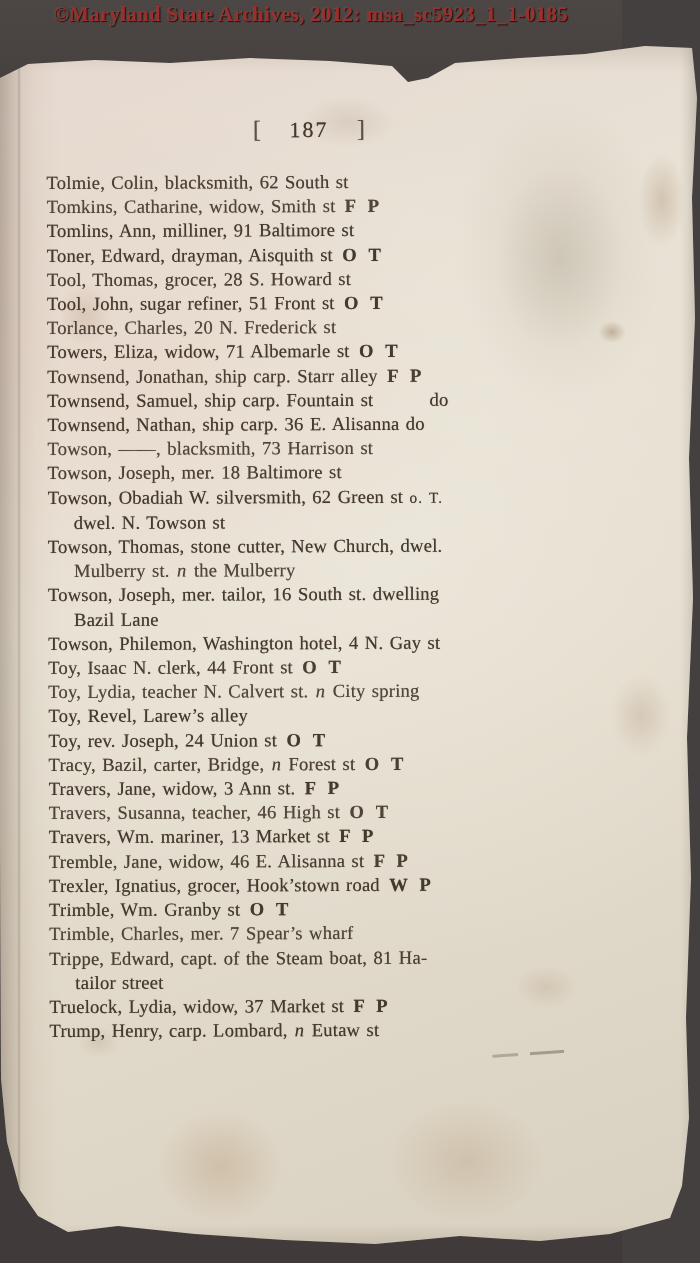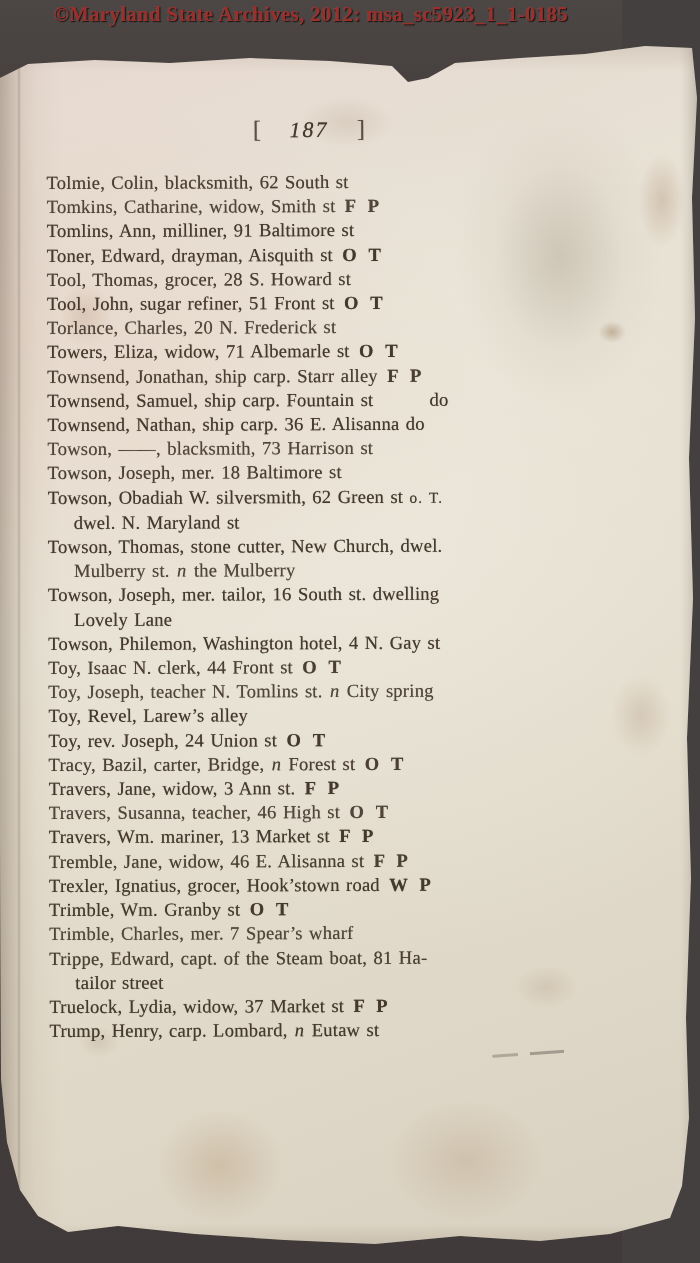--- a/index.html
+++ b/index.html
@@ -60,21 +60,21 @@
   }
   .stain{position:absolute;border-radius:50%;pointer-events:none;}
   
   .pagenum{
     position:absolute;left:253px;top:78px;width:112px;
     display:flex;justify-content:space-between;align-items:baseline;
     font-size:22px;color:var(--ink,#45392d);
     text-shadow:0 0 .7px rgba(62,50,40,.7);
     transform:rotate(-.4deg);
   }
-  .pagenum .num{letter-spacing:2px;font-style:italic;}
+  .pagenum .num{letter-spacing:2px;}
   .pagenum .br{font-size:24px;opacity:.85;}
   
   .list{
     position:absolute;left:48px;top:132px;width:616px;
     font-size:18.6px;line-height:24.2px;
     color:var(--ink,#45392d);
     letter-spacing:.2px;word-spacing:1.5px;
     text-shadow:0 0 .7px rgba(62,50,40,.65);
     transform:rotate(-.2deg);
   }
@@ -133,28 +133,28 @@
         <div class="line"><span>Tool, Thomas, grocer, 28 S. Howard st</span></div>
         <div class="line"><span>Tool, John, sugar refiner, 51 Front st </span><span class="sp">O T</span></div>
         <div class="line"><span>Torlance, Charles, 20 N. Frederick st</span></div>
         <div class="line"><span>Towers, Eliza, widow, 71 Albemarle st </span><span class="sp">O T</span></div>
         <div class="line"><span>Townsend, Jonathan, ship carp. Starr alley </span><span class="sp">F P</span></div>
         <div class="line"><span>Townsend, Samuel, ship carp. Fountain st</span><span class="gap">do</span></div>
         <div class="line"><span>Townsend, Nathan, ship carp. 36 E. Alisanna do</span></div>
         <div class="line"><span>Towson, ——, blacksmith, 73 Harrison st</span></div>
         <div class="line"><span>Towson, Joseph, mer. 18 Baltimore st</span></div>
         <div class="line"><span>Towson, Obadiah W. silversmith, 62 Green st </span><span class="sc">o. T.</span></div>
-        <div class="line cont"><span>dwel. N. Maryland st</span></div>
+        <div class="line cont"><span>dwel. N. Towson st</span></div>
         <div class="line"><span>Towson, Thomas, stone cutter, New Church, dwel.</span></div>
         <div class="line cont"><span>Mulberry st. </span><span class="i">n</span><span> the Mulberry</span></div>
         <div class="line"><span>Towson, Joseph, mer. tailor, 16 South st. dwelling</span></div>
-        <div class="line cont"><span>Lovely Lane</span></div>
+        <div class="line cont"><span>Bazil Lane</span></div>
         <div class="line"><span>Towson, Philemon, Washington hotel, 4 N. Gay st</span></div>
         <div class="line"><span>Toy, Isaac N. clerk, 44 Front st </span><span class="sp">O T</span></div>
-        <div class="line"><span>Toy, Joseph, teacher N. Tomlins st. </span><span class="i">n</span><span> City spring</span></div>
+        <div class="line"><span>Toy, Lydia, teacher N. Calvert st. </span><span class="i">n</span><span> City spring</span></div>
         <div class="line"><span>Toy, Revel, Larew’s alley</span></div>
         <div class="line"><span>Toy, rev. Joseph, 24 Union st </span><span class="sp">O T</span></div>
         <div class="line"><span>Tracy, Bazil, carter, Bridge, </span><span class="i">n</span><span> Forest st </span><span class="sp">O T</span></div>
         <div class="line"><span>Travers, Jane, widow, 3 Ann st. </span><span class="sp">F P</span></div>
         <div class="line"><span>Travers, Susanna, teacher, 46 High st </span><span class="sp">O T</span></div>
         <div class="line"><span>Travers, Wm. mariner, 13 Market st </span><span class="sp">F P</span></div>
         <div class="line"><span>Tremble, Jane, widow, 46 E. Alisanna st </span><span class="sp">F P</span></div>
         <div class="line"><span>Trexler, Ignatius, grocer, Hook’stown road </span><span class="sp">W P</span></div>
         <div class="line"><span>Trimble, Wm. Granby st </span><span class="sp">O T</span></div>
         <div class="line"><span>Trimble, Charles, mer. 7 Spear’s wharf</span></div>

